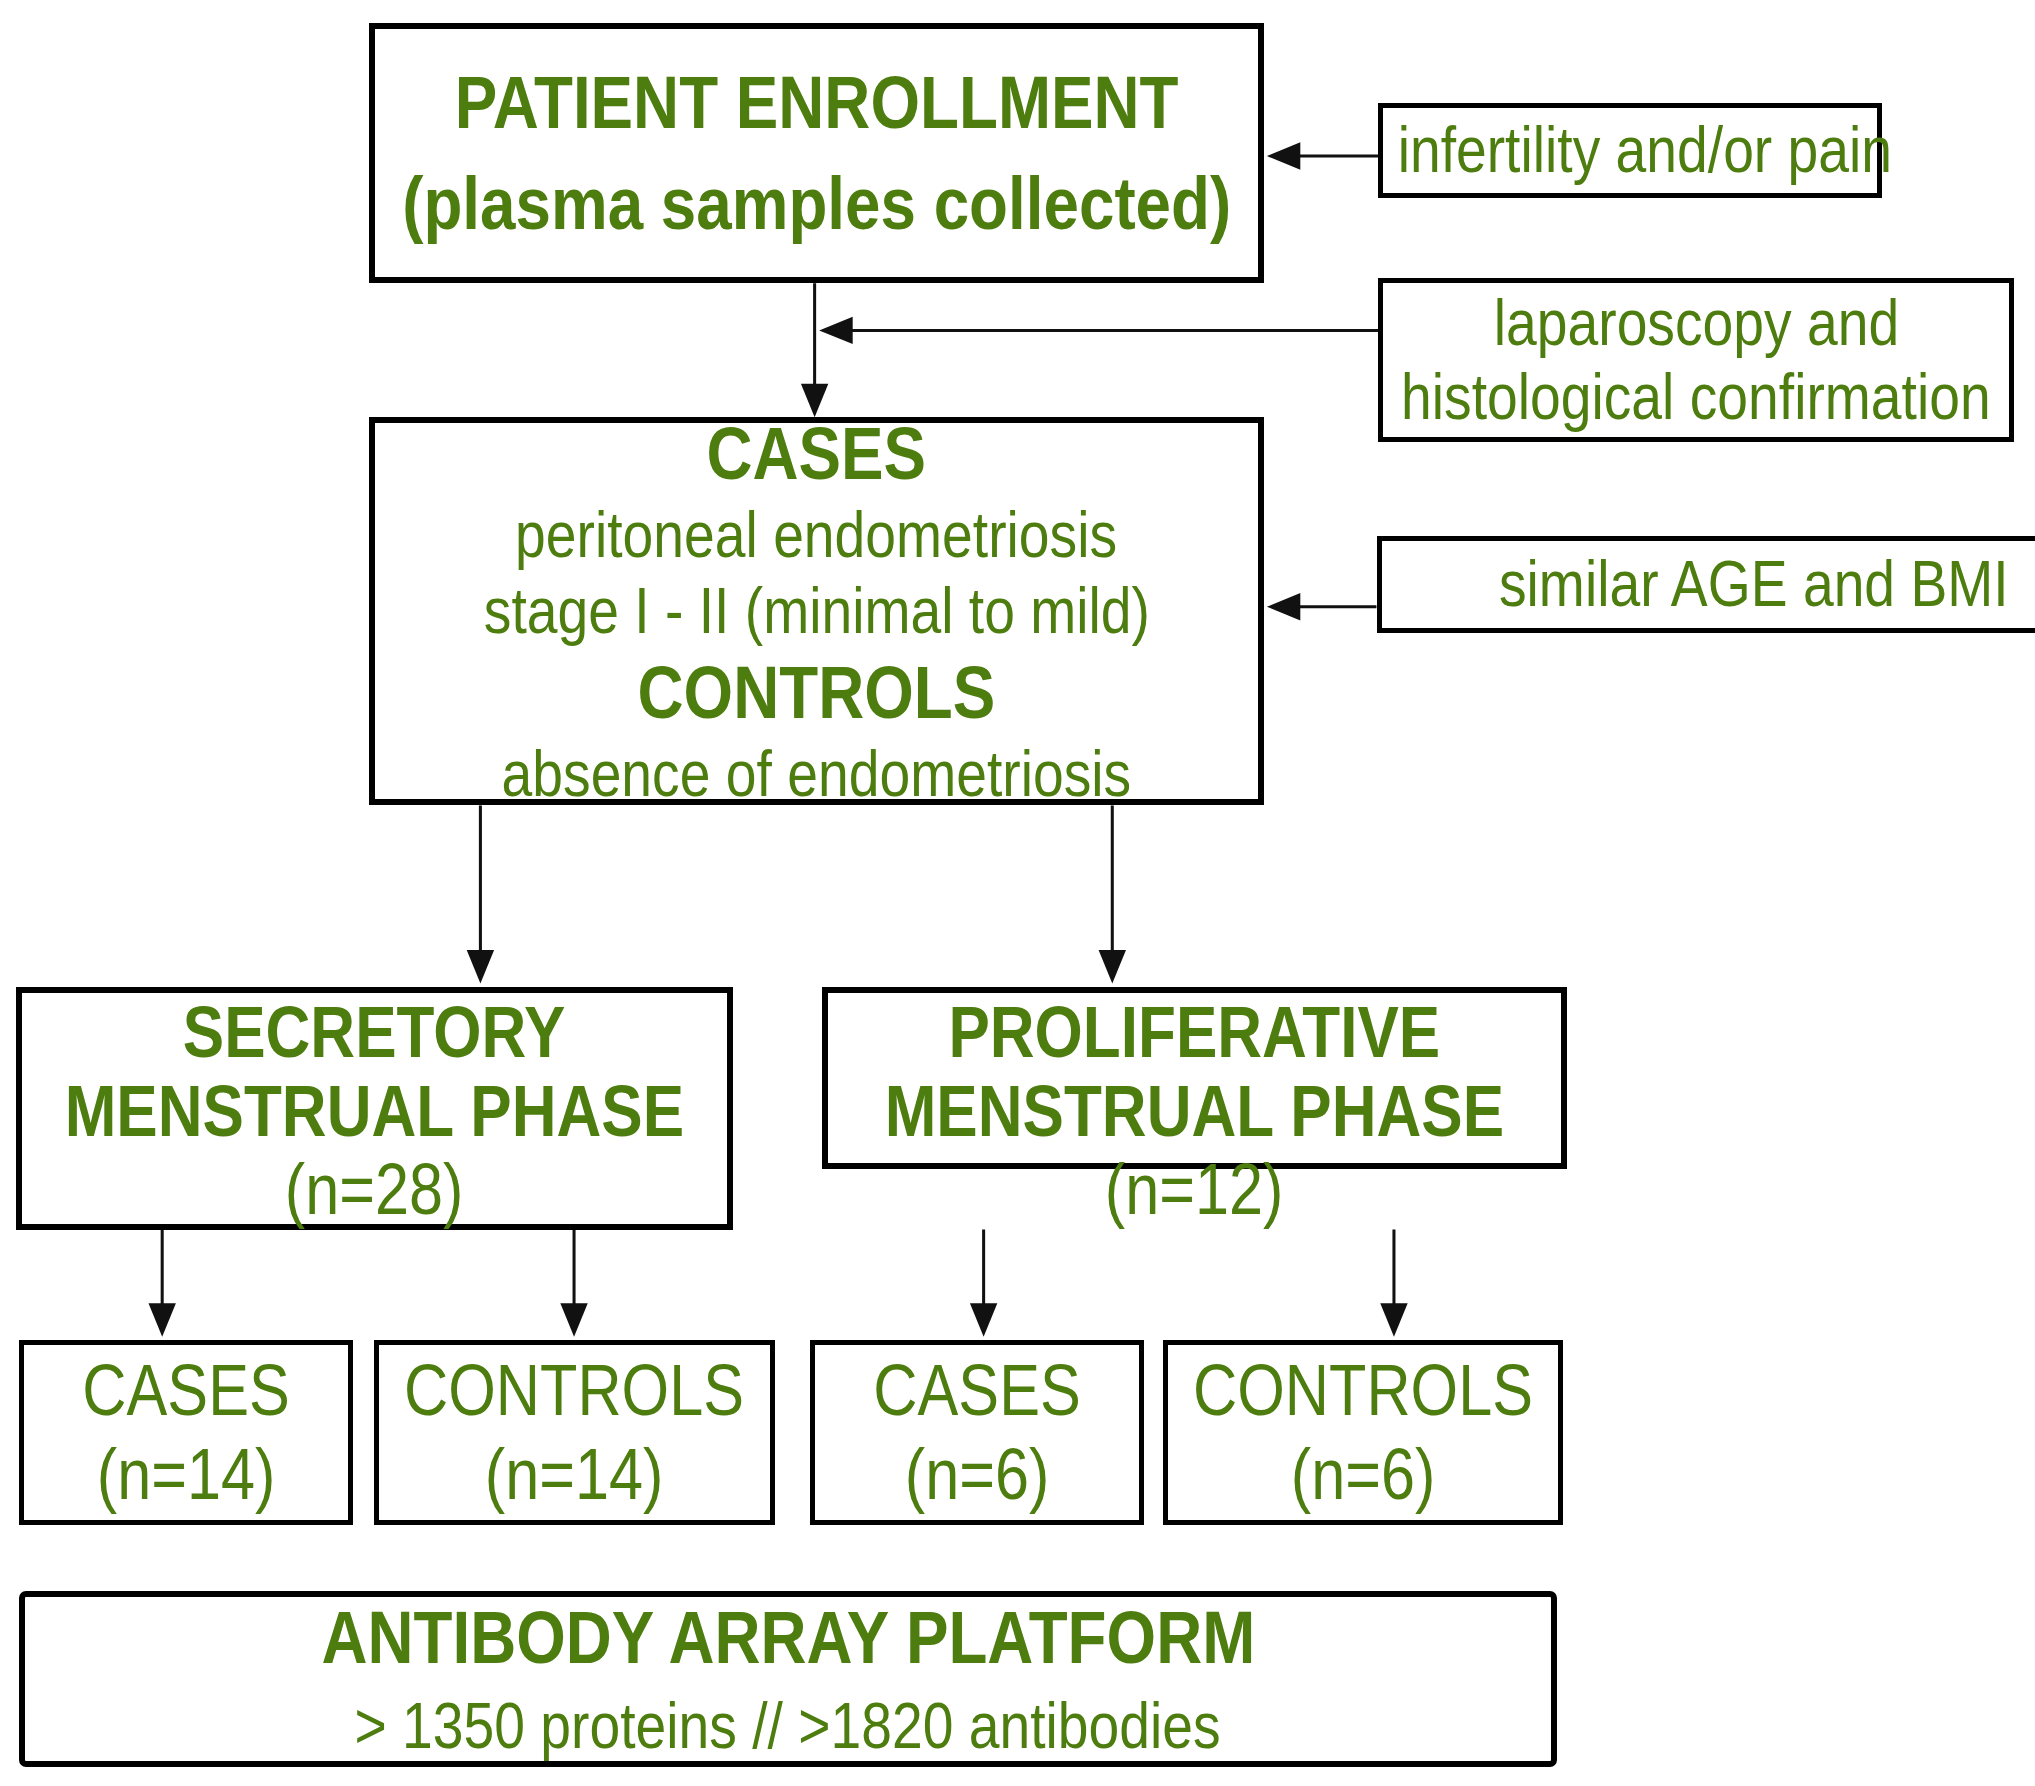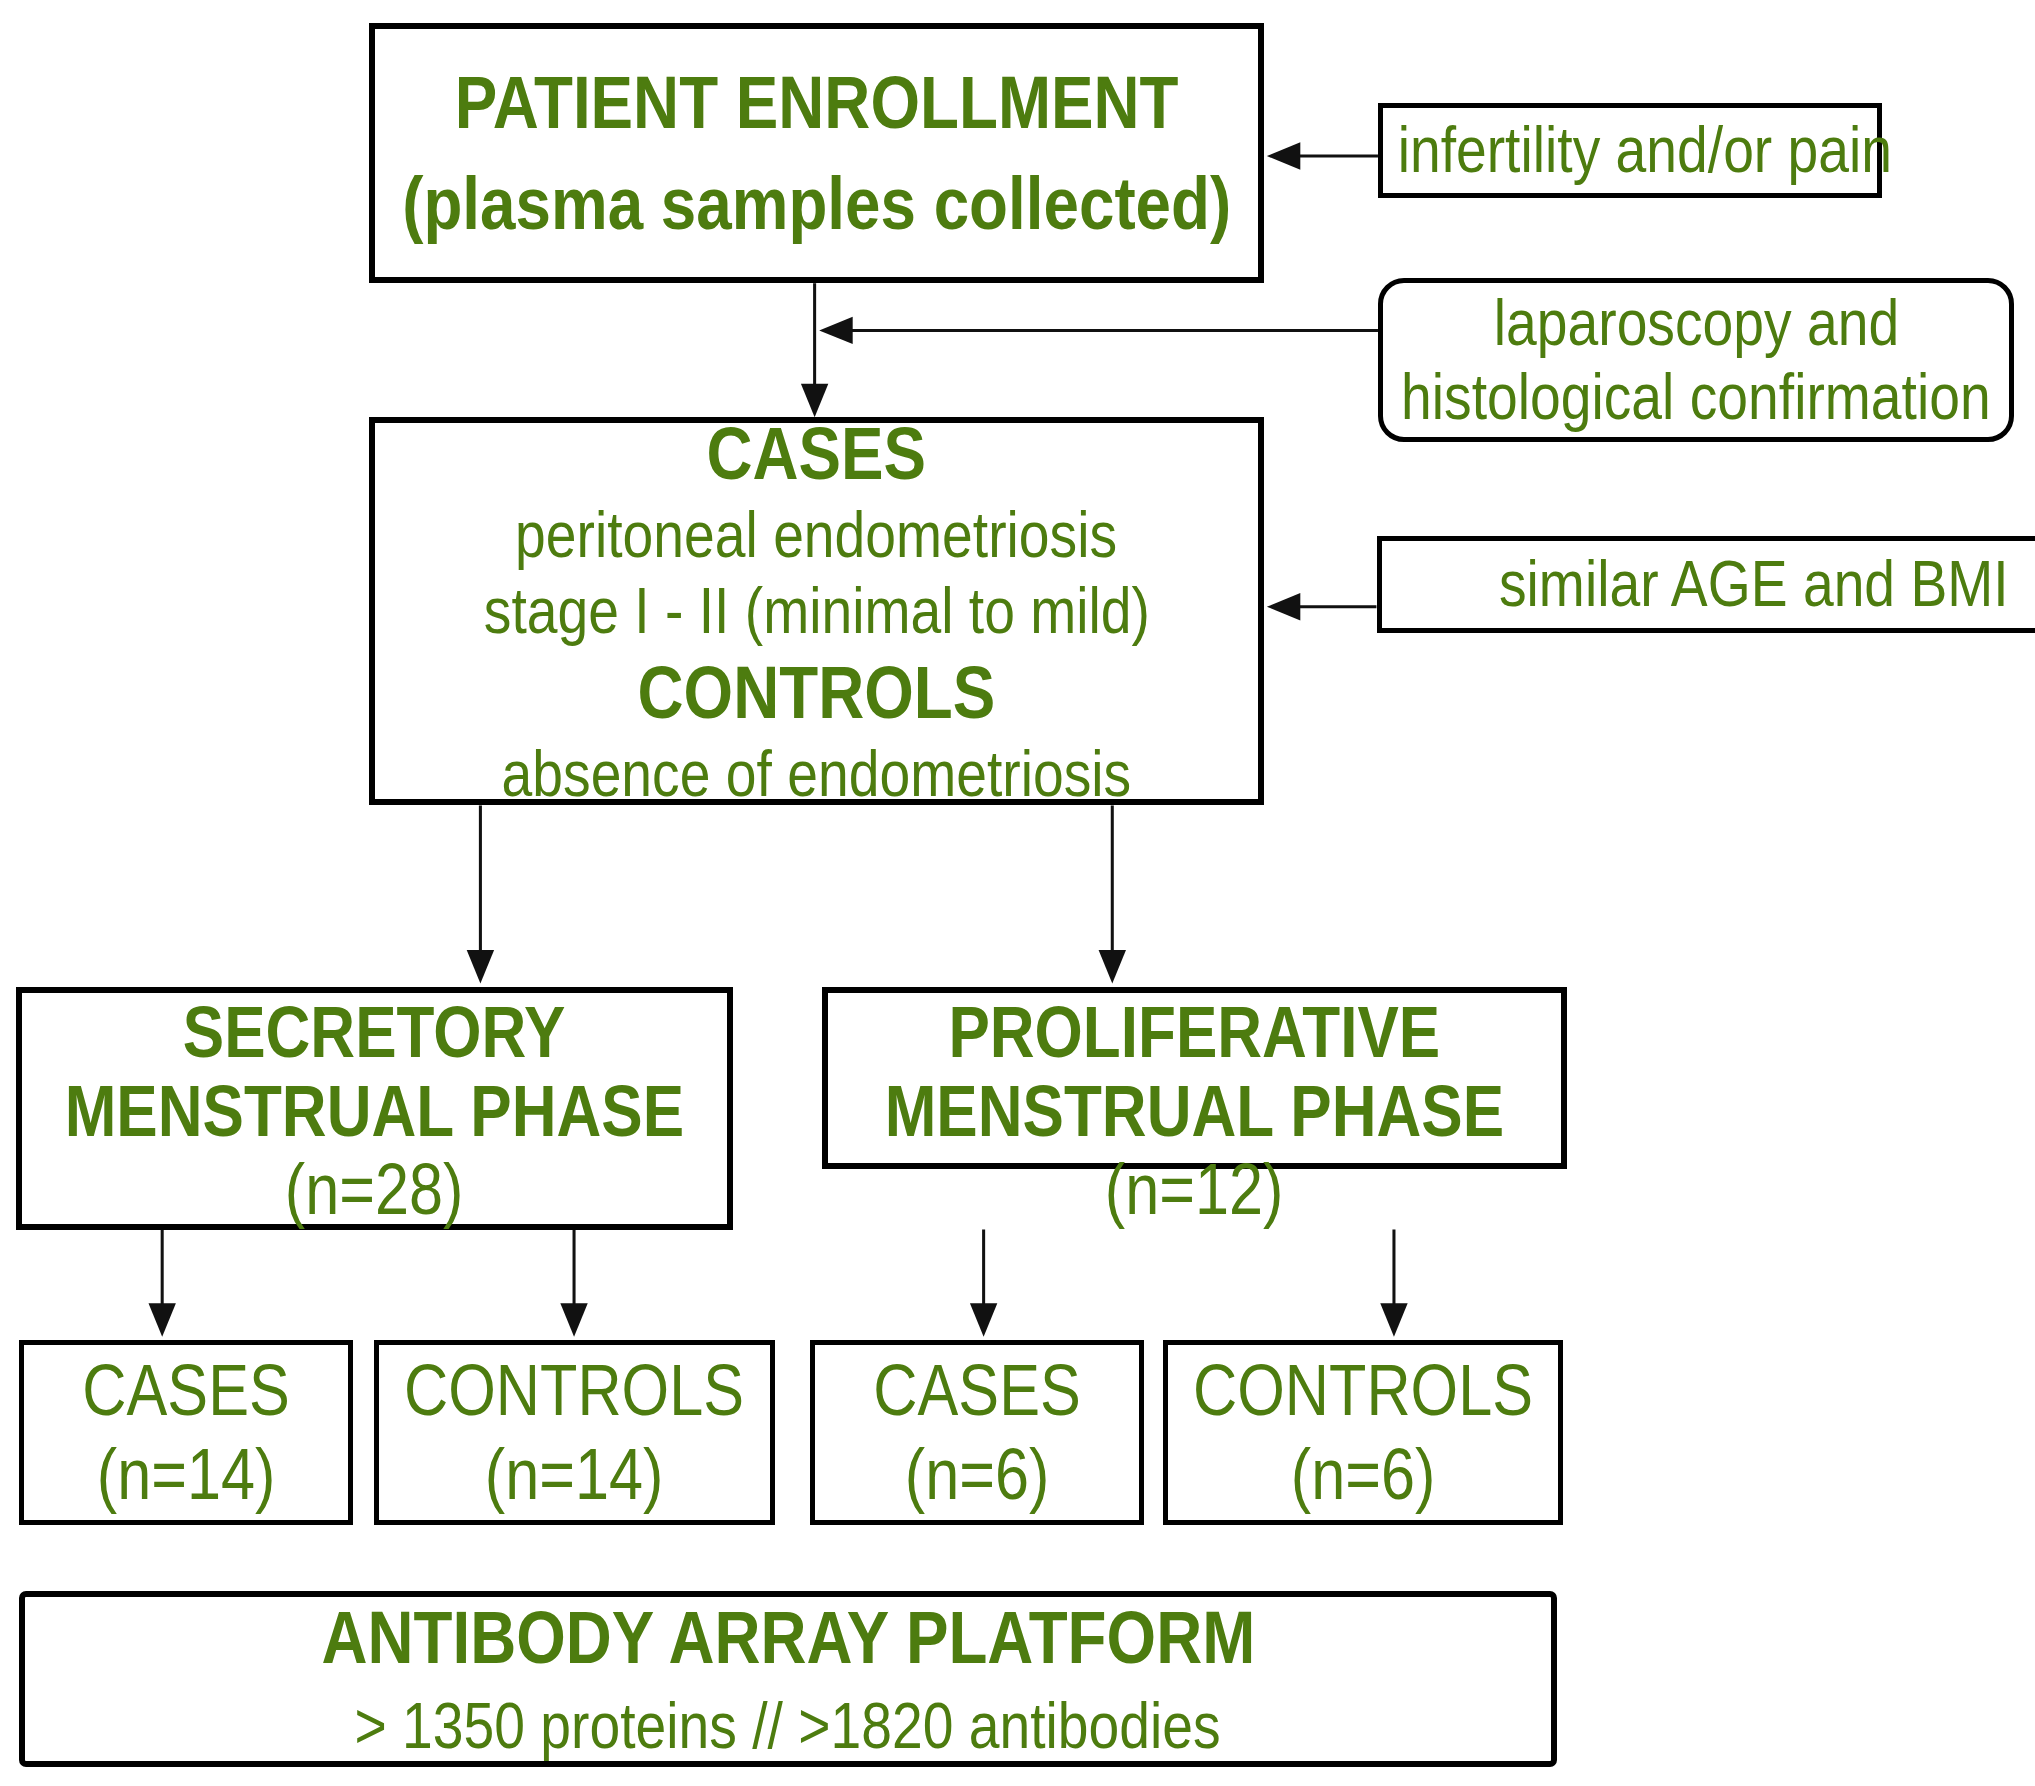--- a/index.html
+++ b/index.html
@@ -39,21 +39,21 @@
     line-height: 1.08;
     transform: scaleX(0.85); 
   }
   .fs-b  { font-size: 75px; font-weight: bold; }
   .fs-b2 { font-size: 73px; font-weight: bold; }
   .fs-r  { font-size: 65px; }
   .fs-m  { font-size: 72px; }
 
   #b-enrollment    { left: 369px;  top: 23px;   width: 895px; height: 260px; border-width: 6.9px; gap: 20px; }
   #b-infertility   { left: 1378px; top: 103px;  width: 504px;  height: 95px; border-width: 5.3px; padding-left: 29px; }
-  #b-laparoscopy   { left: 1378px; top: 278px;  width: 636px;  height: 164px; border-width: 5.3px; gap: 3px; border-radius: 26px; }
+  #b-laparoscopy   { left: 1378px; top: 278px;  width: 636px;  height: 164px; border-width: 5.3px; gap: 3px; }
   #b-cases         { left: 369px;  top: 417px;  width: 895px; height: 388px; border-width: 6.9px; gap: 6.1px; }
   #b-matching      { left: 1377px; top: 536px;  width: 753px;  height: 97px; border-width: 5.3px; }
   #b-secretory     { left: 16px;   top: 987px; width: 717px;  height: 243px; border-width: 6.1px; justify-content: flex-start; }
   #b-proliferative { left: 822px; top: 987px; width: 745px;  height: 182px; border-width: 6.1px; justify-content: space-evenly; }
   #b-sec-cases     { left: 19px;   top: 1340px; width: 334px;  height: 185px; border-width: 5.3px; justify-content: space-evenly; }
   #b-sec-controls  { left: 374px;  top: 1340px; width: 401px;  height: 185px; border-width: 5.3px; justify-content: space-evenly; }
   #b-pro-cases     { left: 810px; top: 1340px; width: 334px;  height: 185px; border-width: 5.3px; justify-content: space-evenly; }
   #b-pro-controls  { left: 1163px; top: 1340px; width: 400px;  height: 185px; border-width: 5.3px; justify-content: space-evenly; }
   #b-platform      { left: 19px;   top: 1591px; width: 1538px; height: 176px; border-width: 6.9px; gap: 13.7px; border-radius: 7px; }
 </style>

